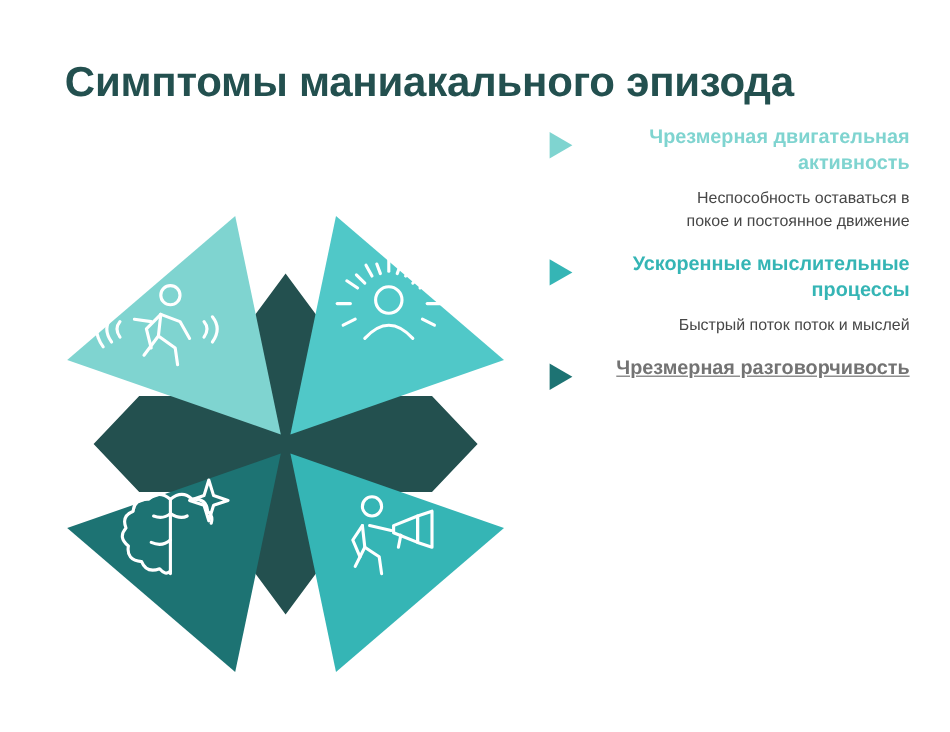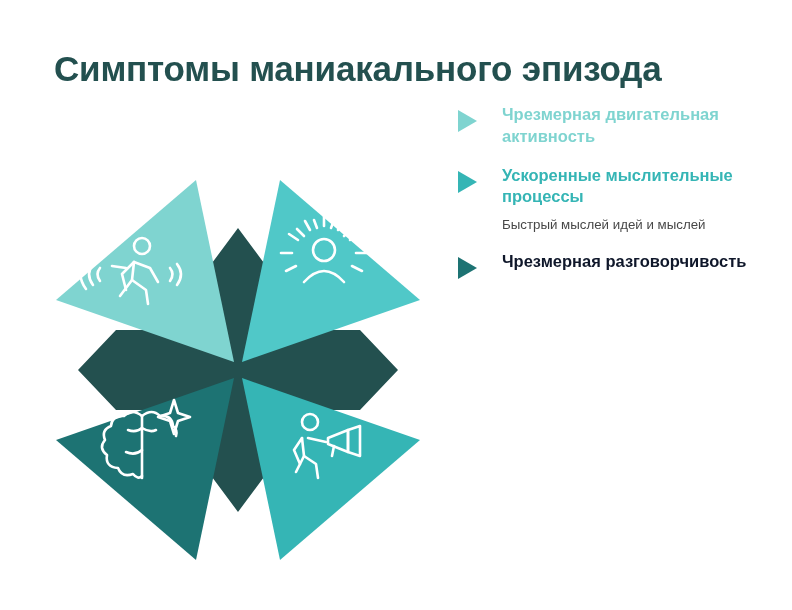--- a/index.html
+++ b/index.html
@@ -54,20 +54,21 @@
   .list {
     position: absolute;
     left: 458px;
     top: 104px;
     width: 300px;
   }
   .list-item {
     position: relative;
     padding-left: 44px;
     margin-bottom: 17px;
+    text-align: right;
   }
   .bullet-arrow {
     position: absolute;
     left: 0px;
     top: 6px;
     width: 0;
     height: 0;
     border-top: 11px solid transparent;
     border-bottom: 11px solid transparent;
     border-left: 19px solid #7fd4d0;
@@ -200,32 +201,34 @@
     </svg>
   </div>
 
   <div class="list">
 
     <div class="list-item">
       <span class="bullet-arrow" style="border-left-color:#7fd4d0;"></span>
       <p class="item-heading" style="color:#7fd4d0;">Чрезмерная
 двигательная
 активность</p>
+      <p class="item-desc">Неспособность оставаться в
+покое и постоянное движение</p>
     </div>
 
 
     <div class="list-item">
       <span class="bullet-arrow" style="border-left-color:#35b5b5;"></span>
       <p class="item-heading" style="color:#35b5b5;">Ускоренные
 мыслительные
 процессы</p>
-      <p class="item-desc">Быстрый мыслей идей и мыслей</p>
+      <p class="item-desc">Быстрый поток поток и мыслей</p>
     </div>
 
     <div class="list-item">
       <span class="bullet-arrow" style="border-left-color:#1d7373;"></span>
-      <p class="item-heading" style="color:#0f172a;">Чрезмерная
+      <p class="item-heading" style="color:#737373;text-decoration:underline;">Чрезмерная
 разговорчивость</p>
     </div>
 
   </div>
 
 </div>
 
 </body></html>

